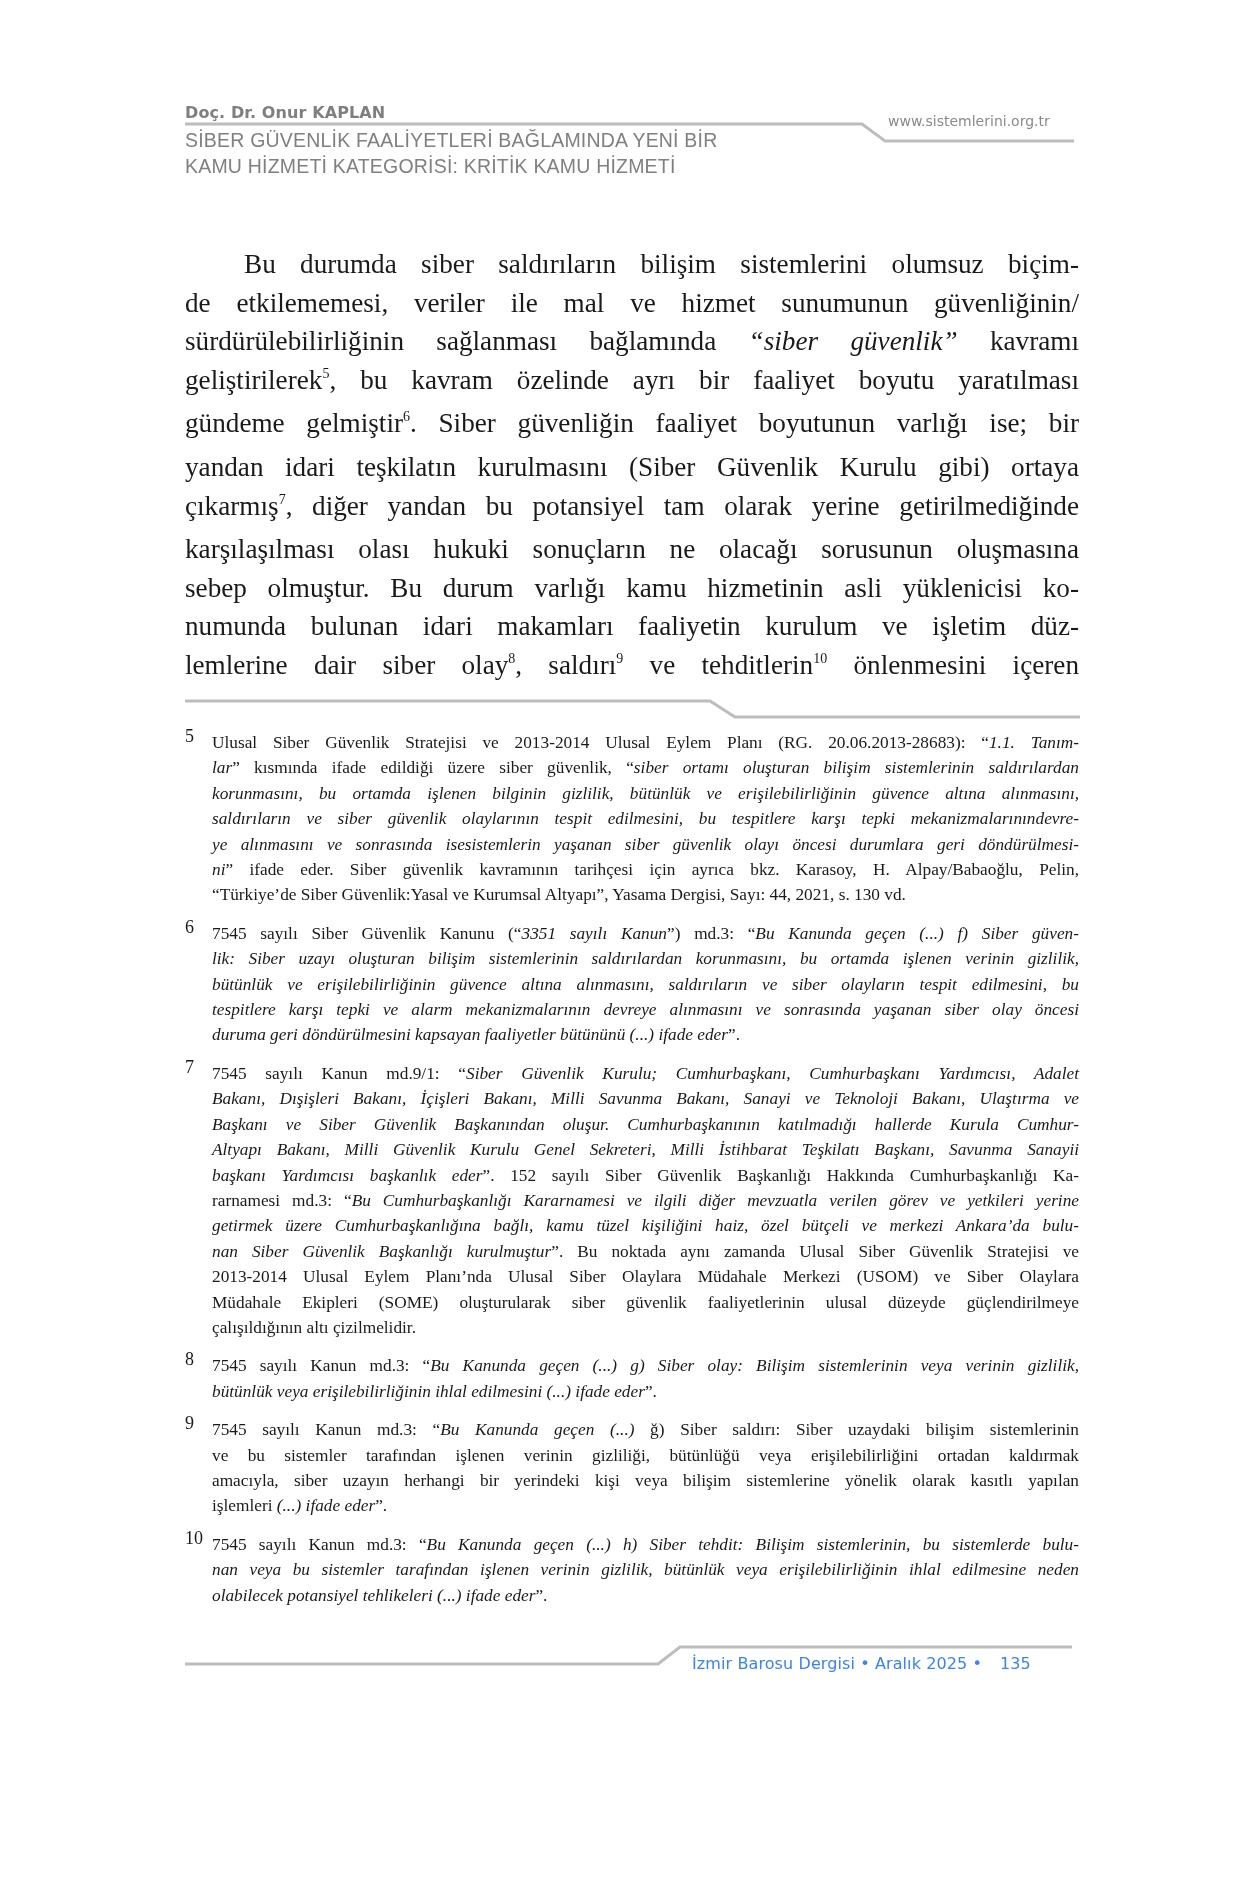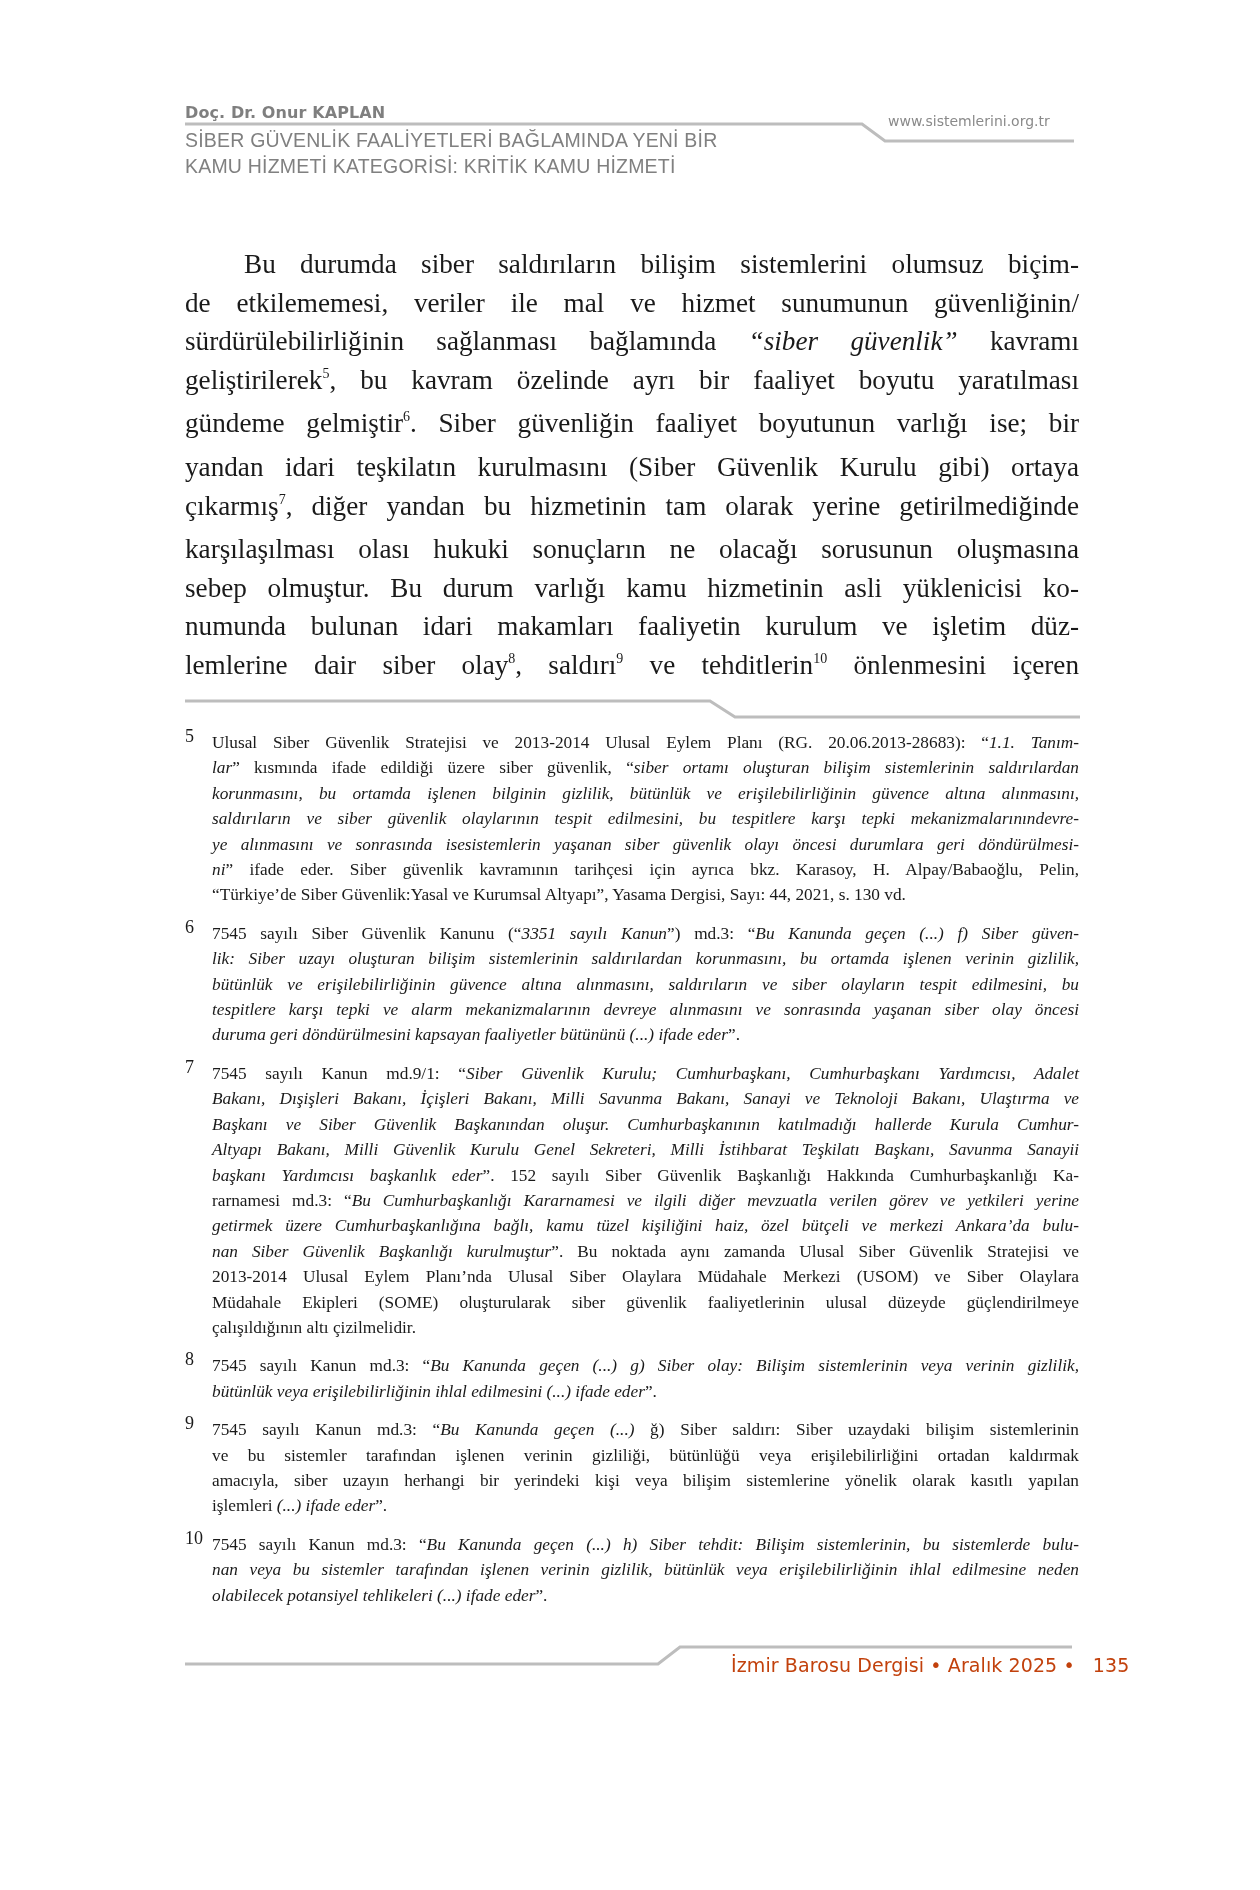--- a/index.html
+++ b/index.html
@@ -41,22 +41,22 @@
     .fn .num {
       position: absolute; left: 0; top: -6px; font-size: 18px;
     }
     .fn .txt { display: block; text-align: justify; }
     .fn .txt .ln { display: block; text-align: justify; text-align-last: justify; white-space: nowrap; }
     .fn .txt .ln.last { text-align-last: left; }
     .fn i { font-style: italic; }
 
     .footer {
       position: absolute; left: 692px; top: 1654px;
-      font-family: "DejaVu Sans", sans-serif; font-size: 19px; color: #c2410c;
-      letter-spacing: 0.1px; white-space: nowrap; margin-left: 39px;
+      font-family: "DejaVu Sans", sans-serif; font-size: 16px; color: #3b82f6;
+      letter-spacing: 0.1px; white-space: nowrap;
     }
     .footer .pg { margin-left: 18px; }
   </style>
 </head>
 <body>
 
 <div class="page">
 
   <svg class="rule" viewBox="0 0 1260 1890" xmlns="http://www.w3.org/2000/svg">
 
@@ -74,21 +74,21 @@
   </div>
   <div class="hdr-url">www.sistemlerini.org.tr</div>
 
   <div class="body-text">
     <span class="line first"><span>Bu durumda siber saldırıların bilişim sistemlerini olumsuz biçim-</span></span>
     <span class="line"><span>de etkilememesi, veriler ile mal ve hizmet sunumunun güvenliğinin/</span></span>
     <span class="line"><span>sürdürülebilirliğinin sağlanması bağlamında</span> <i>“siber güvenlik”</i> <span>kavramı</span></span>
     <span class="line"><span>geliştirilerek</span><sup>5</sup><span>, bu kavram özelinde ayrı bir faaliyet boyutu yaratılması</span></span>
     <span class="line"><span>gündeme gelmiştir</span><sup>6</sup><span>. Siber güvenliğin faaliyet boyutunun varlığı ise; bir</span></span>
     <span class="line"><span>yandan idari teşkilatın kurulmasını (Siber Güvenlik Kurulu gibi) ortaya</span></span>
-    <span class="line"><span>çıkarmış</span><sup>7</sup><span>, diğer yandan bu hizmetinin tam olarak yerine getirilmediğinde</span></span>
+    <span class="line"><span>çıkarmış</span><sup>7</sup><span>, diğer yandan bu potansiyel tam olarak yerine getirilmediğinde</span></span>
     <span class="line"><span>karşılaşılması olası hukuki sonuçların ne olacağı sorusunun oluşmasına</span></span>
     <span class="line"><span>sebep olmuştur. Bu durum varlığı kamu hizmetinin asli yüklenicisi ko-</span></span>
     <span class="line"><span>numunda bulunan idari makamları faaliyetin kurulum ve işletim düz-</span></span>
     <span class="line"><span>lemlerine dair siber olay</span><sup>8</sup><span>, saldırı</span><sup>9</sup><span> ve tehditlerin</span><sup>10</sup><span> önlenmesini içeren</span></span>
   </div>
 
   <div class="footnotes">
 
     <div class="fn">
       <span class="num">5</span>

